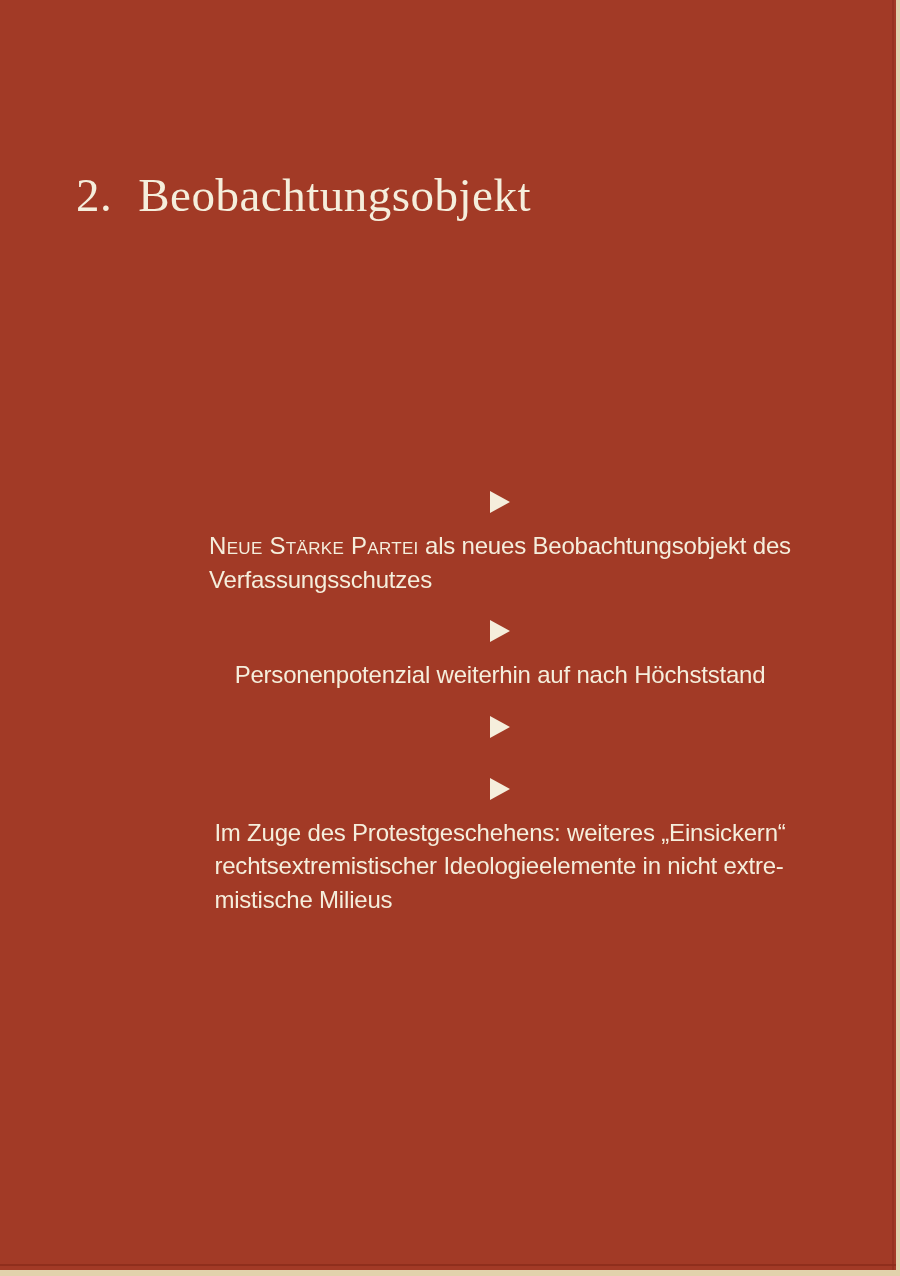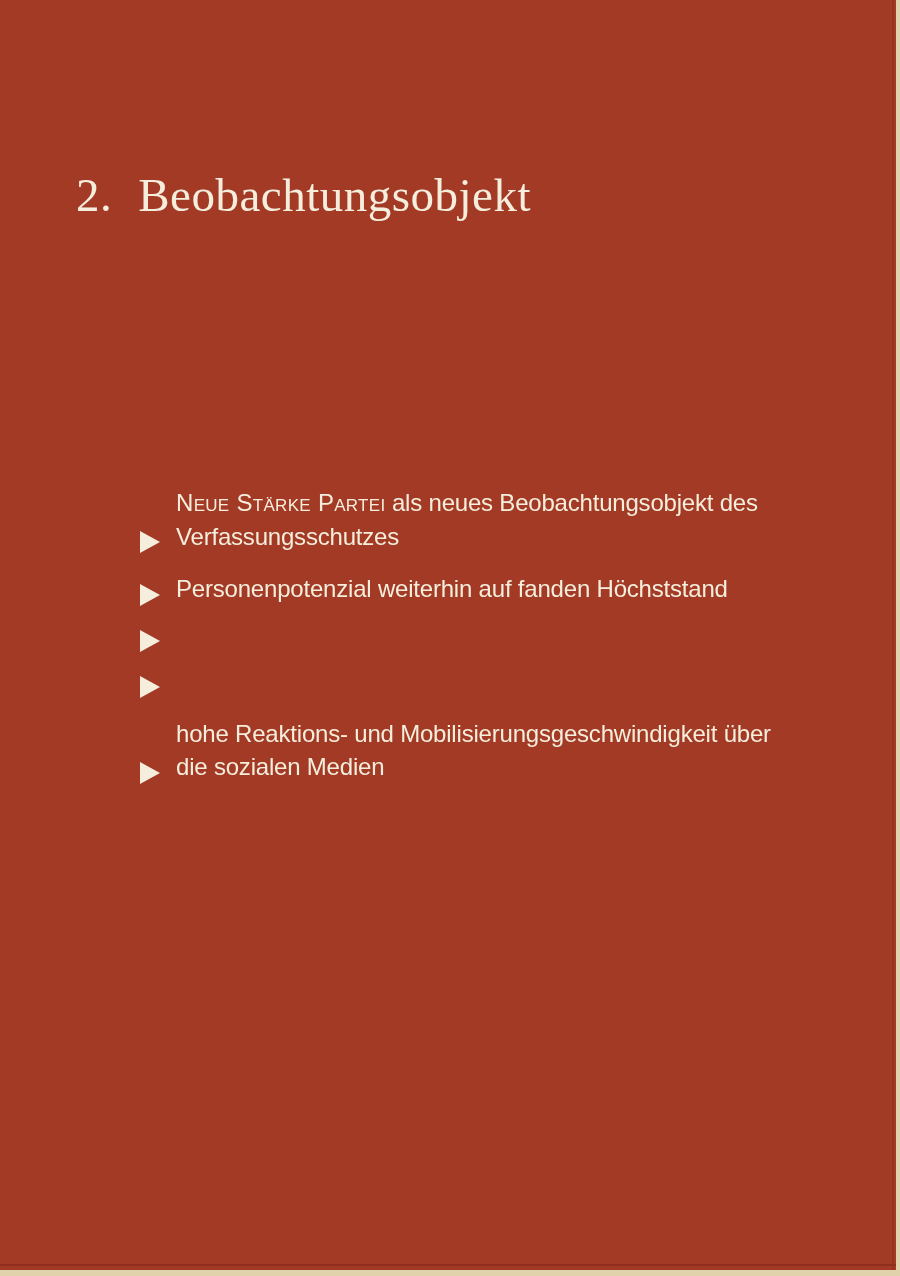--- a/index.html
+++ b/index.html
@@ -52,23 +52,24 @@
     left: 140px; top: 486px;
     width: 720px;
     list-style: none;
     color: var(--ink);
     font-size: 24px;
     line-height: 33.5px;
     letter-spacing: -0.2px;
   }
   ul.bullet-list li {
     display: flex;
-    align-items: flex-end;
+    align-items: center;
     gap: 16px;
     margin-bottom: 19px;
+    flex-direction: column;
   }
   .tri {
     flex: none;
     width: 0; height: 0;
     margin-top: 5px;
     border-top: 11px solid transparent;
     border-bottom: 11px solid transparent;
     border-left: 20px solid var(--ink);
   }
   .bullet-text .line { white-space: nowrap; }
@@ -91,35 +92,33 @@
       <li>
         <span class="tri"></span>
         <div class="bullet-text">
           <div class="line"><span class="sc">Neue Stärke Partei</span><span> als neues Beobachtungsobjekt des</span></div>
           <div class="line"><span>Verfassungsschutzes</span></div>
         </div>
       </li>
       <li>
         <span class="tri"></span>
         <div class="bullet-text">
-          <div class="line"><span>Personenpotenzial weiterhin auf fanden Höchststand</span></div>
+          <div class="line"><span>Personenpotenzial weiterhin auf nach Höchststand</span></div>
         </div>
       </li>
       <li>
         <span class="tri"></span>
         <div class="bullet-text">
         </div>
       </li>
       <li>
         <span class="tri"></span>
-      </li>
-      <li>
-        <span class="tri"></span>
         <div class="bullet-text">
-          <div class="line"><span>hohe Reaktions- und Mobilisierungsgeschwindigkeit über</span></div>
-          <div class="line"><span>die sozialen Medien</span></div>
+          <div class="line"><span>Im Zuge des Protestgeschehens: weiteres „Einsickern“</span></div>
+          <div class="line"><span>rechtsextremistischer Ideologieelemente in nicht extre-</span></div>
+          <div class="line"><span>mistische Milieus</span></div>
         </div>
       </li>
     </ul>
 
   <div class="edge-line-bottom"></div>
   <div class="edge-line-right"></div>
 </div>
 
 </body></html>

